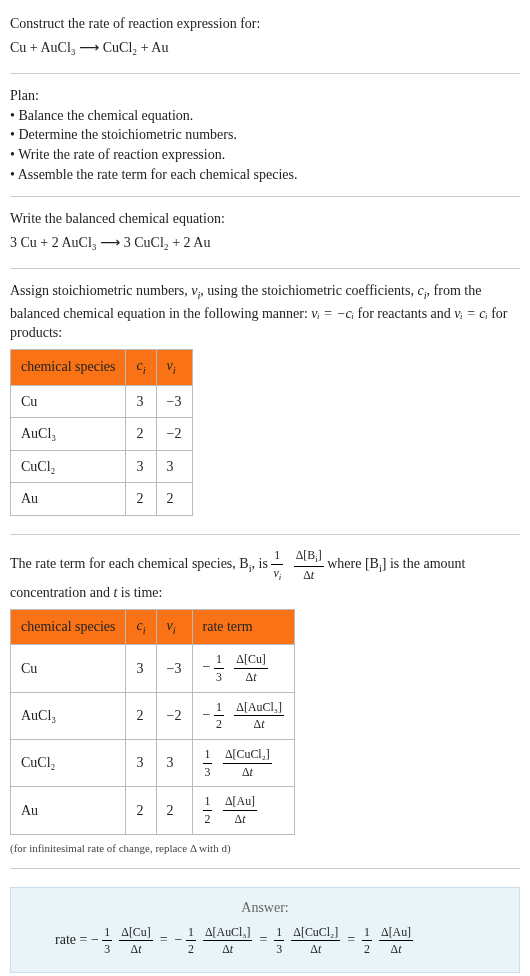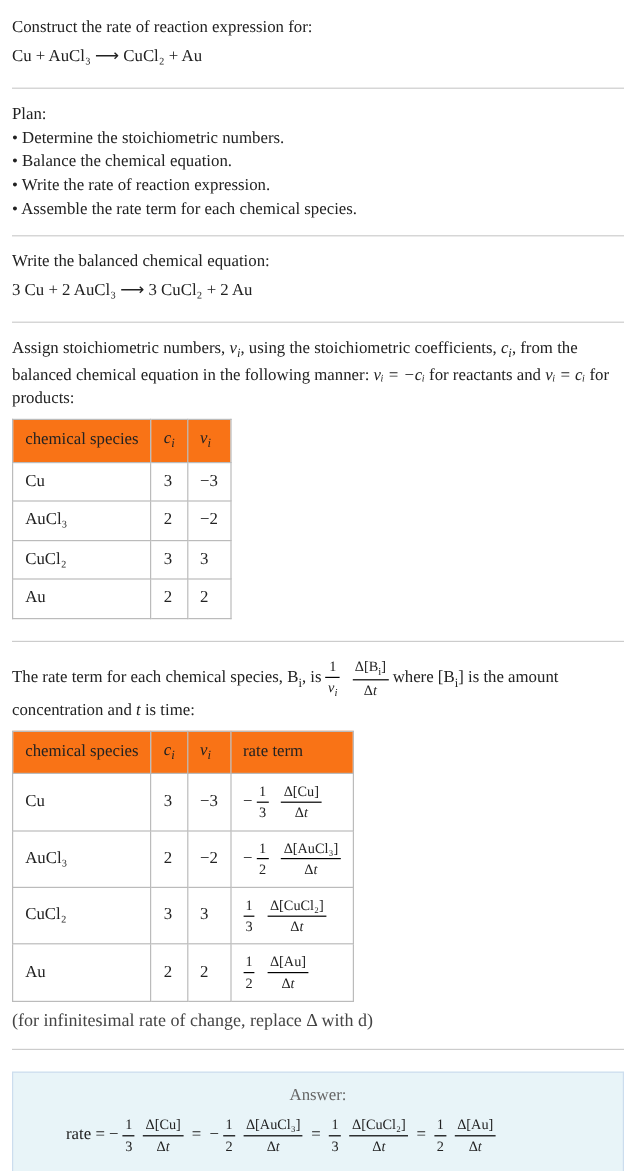--- a/index.html
+++ b/index.html
@@ -45,21 +45,21 @@
   margin: 6px 0;
 }
 td, th {
   border: 1px solid #bbb;
   padding: 6px 10px;
   text-align: left;
   font-weight: normal;
 }
 th { background: #f97316; }
 .small-note {
-  font-size: 15px;
+  font-size: 11px;
   color: #444;
 }
 .answer-box {
   background: #e8f4f8;
   border: 1px solid #cde;
   padding: 10px 14px 14px;
   margin-top: 6px;
 }
 .answer-box .label {
   color: #666;
@@ -77,22 +77,22 @@
 <body>
 
 <div class="section">
   <div>Construct the rate of reaction expression for:</div>
   <div class="equation">Cu + AuCl₃ ⟶ CuCl₂ + Au</div>
 </div>
 <hr>
 
 <div class="section">
   <div>Plan:</div>
+  <div>• <span>Balance the chemical equation.</span></div>
   <div>• <span>Determine the stoichiometric numbers.</span></div>
-  <div>• <span>Balance the chemical equation.</span></div>
   <div>• <span>Write the rate of reaction expression.</span></div>
   <div>• <span>Assemble the rate term for each chemical species.</span></div>
 </div>
 <hr>
 
 <div class="section">
   <div>Write the balanced chemical equation:</div>
   <div class="equation">3 Cu + 2 AuCl₃ ⟶ 3 CuCl₂ + 2 Au</div>
 </div>
 <hr>

